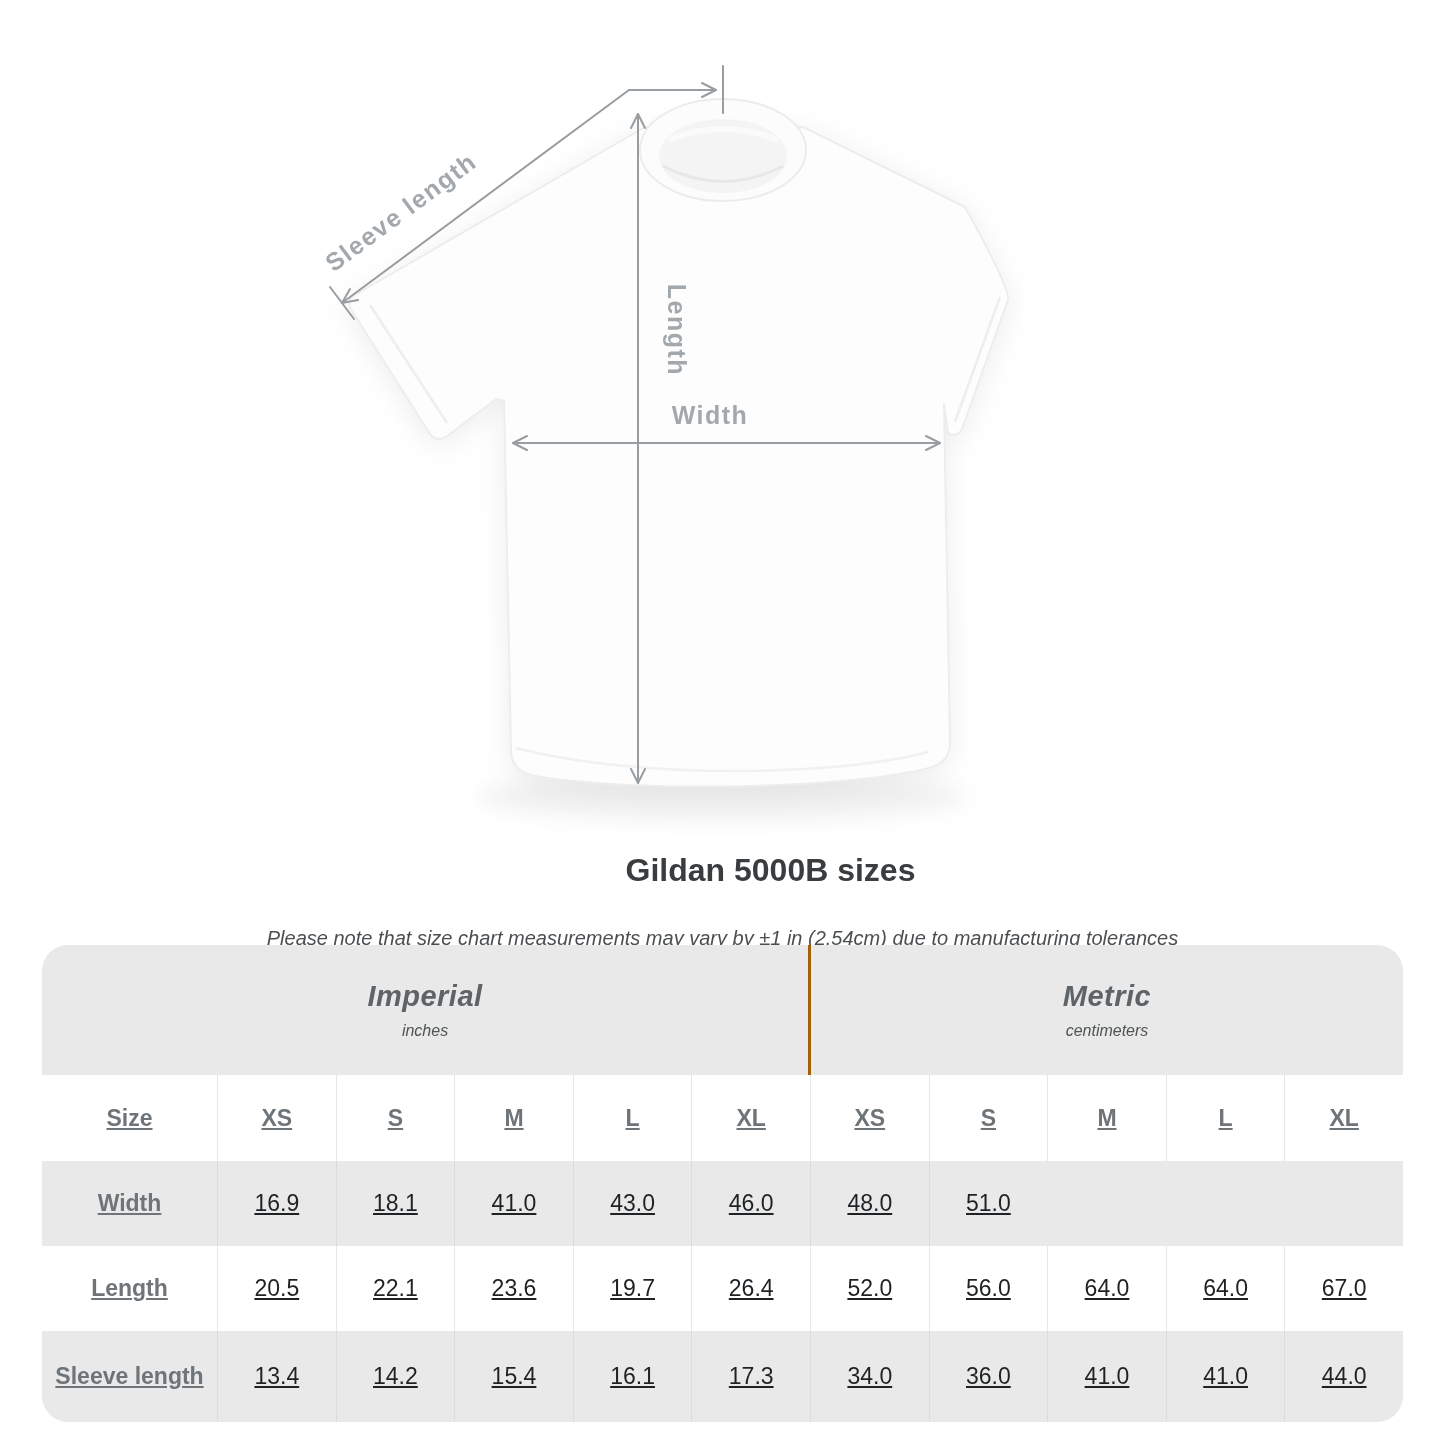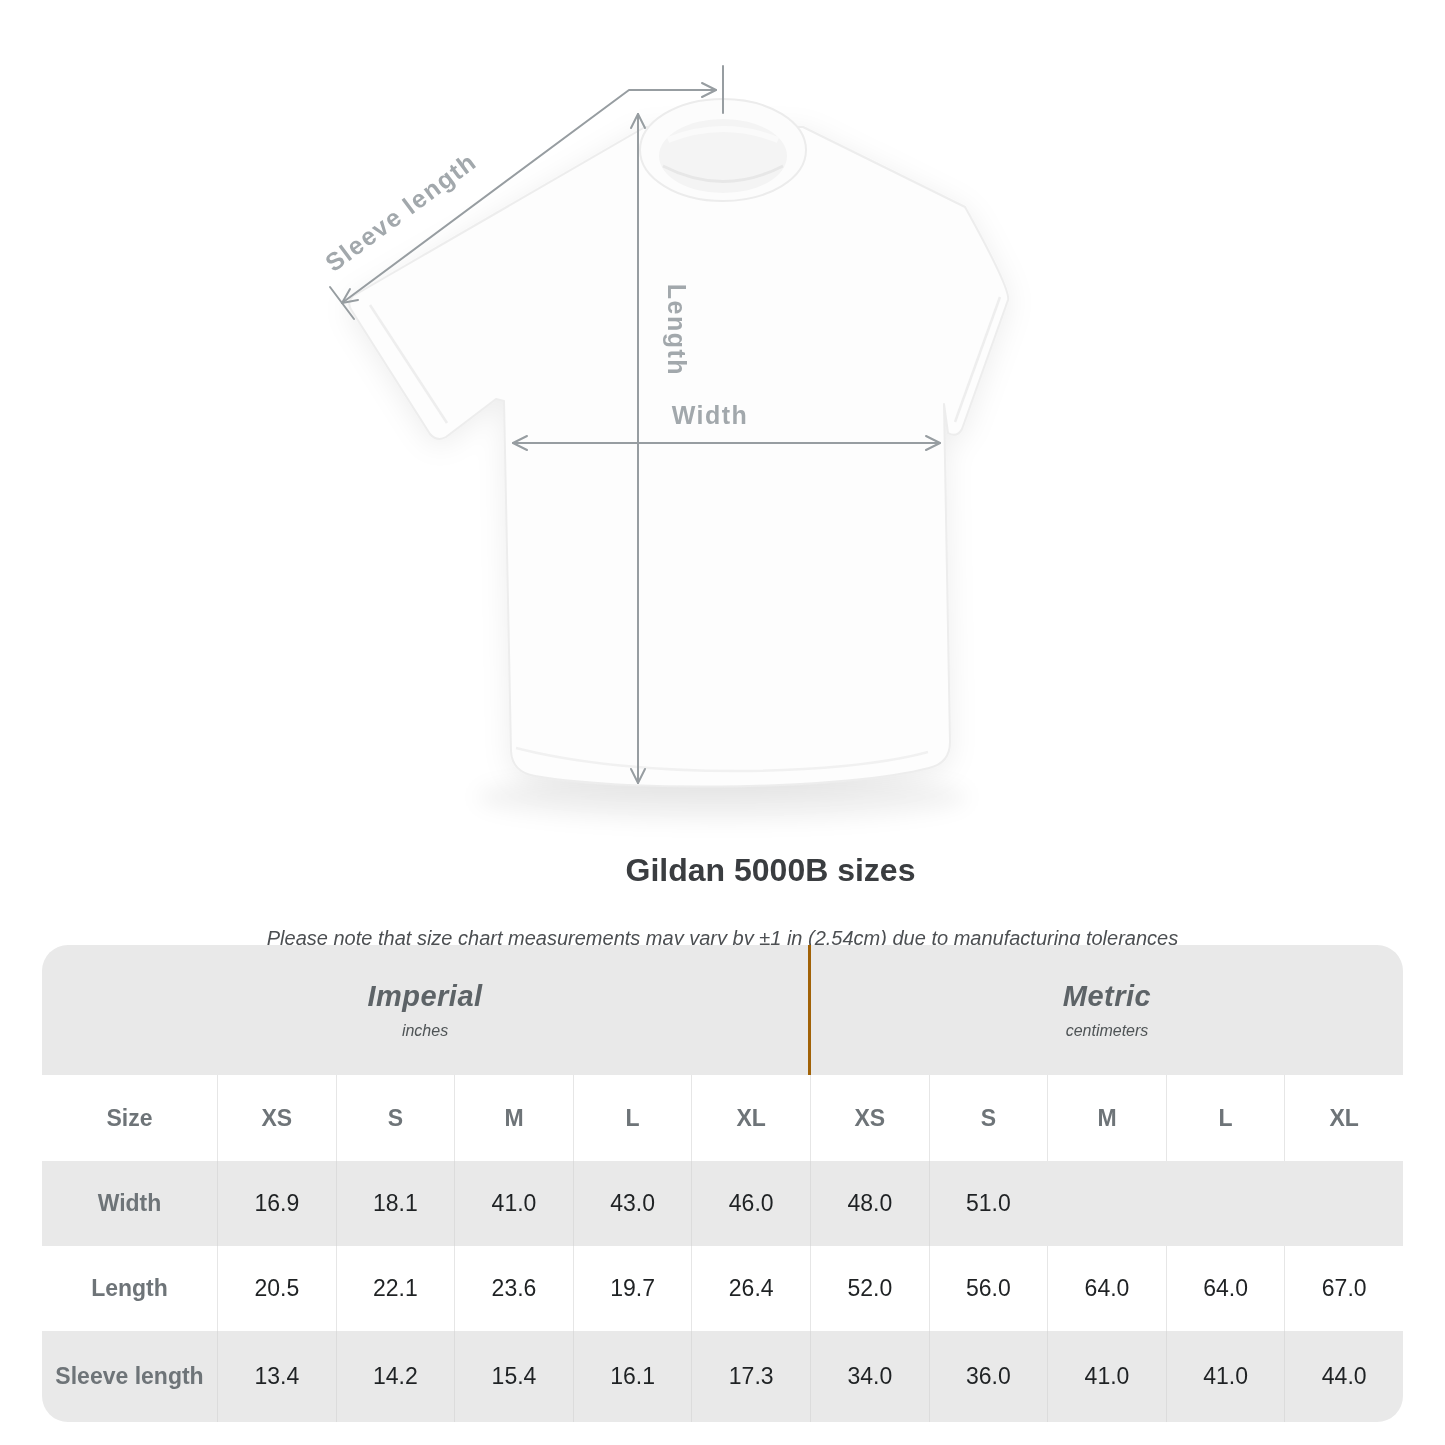--- a/index.html
+++ b/index.html
@@ -35,21 +35,21 @@
   .trow.r-sleeve{height:91px;}
   .gcell{
     display:flex;flex-direction:column;align-items:center;justify-content:center;
     gap:9px;height:100%;
   }
   .gcell.metric{border-left:3px solid #a16207;}
   .gname{font-size:29px;font-weight:bold;font-style:italic;color:#5d6367;letter-spacing:.5px;}
   .gunit{font-size:16px;font-style:italic;color:#4f5456;}
   .c{
     display:flex;align-items:center;justify-content:center;height:100%;
-    font-size:23px;color:#1f2224;
+    font-size:23px;color:#1f2224;text-decoration:underline;
   }
   .trow.cells .c + .c{border-left:1px solid var(--sep);}
   .c.hdr{font-weight:bold;color:#6e7478;}
 </style>
 </head>
 <body>
 
 <svg class="diagram" width="1445" height="845" viewBox="0 0 1445 845">
   <defs>
     <filter id="softblur" x="-60%" y="-60%" width="220%" height="220%">

